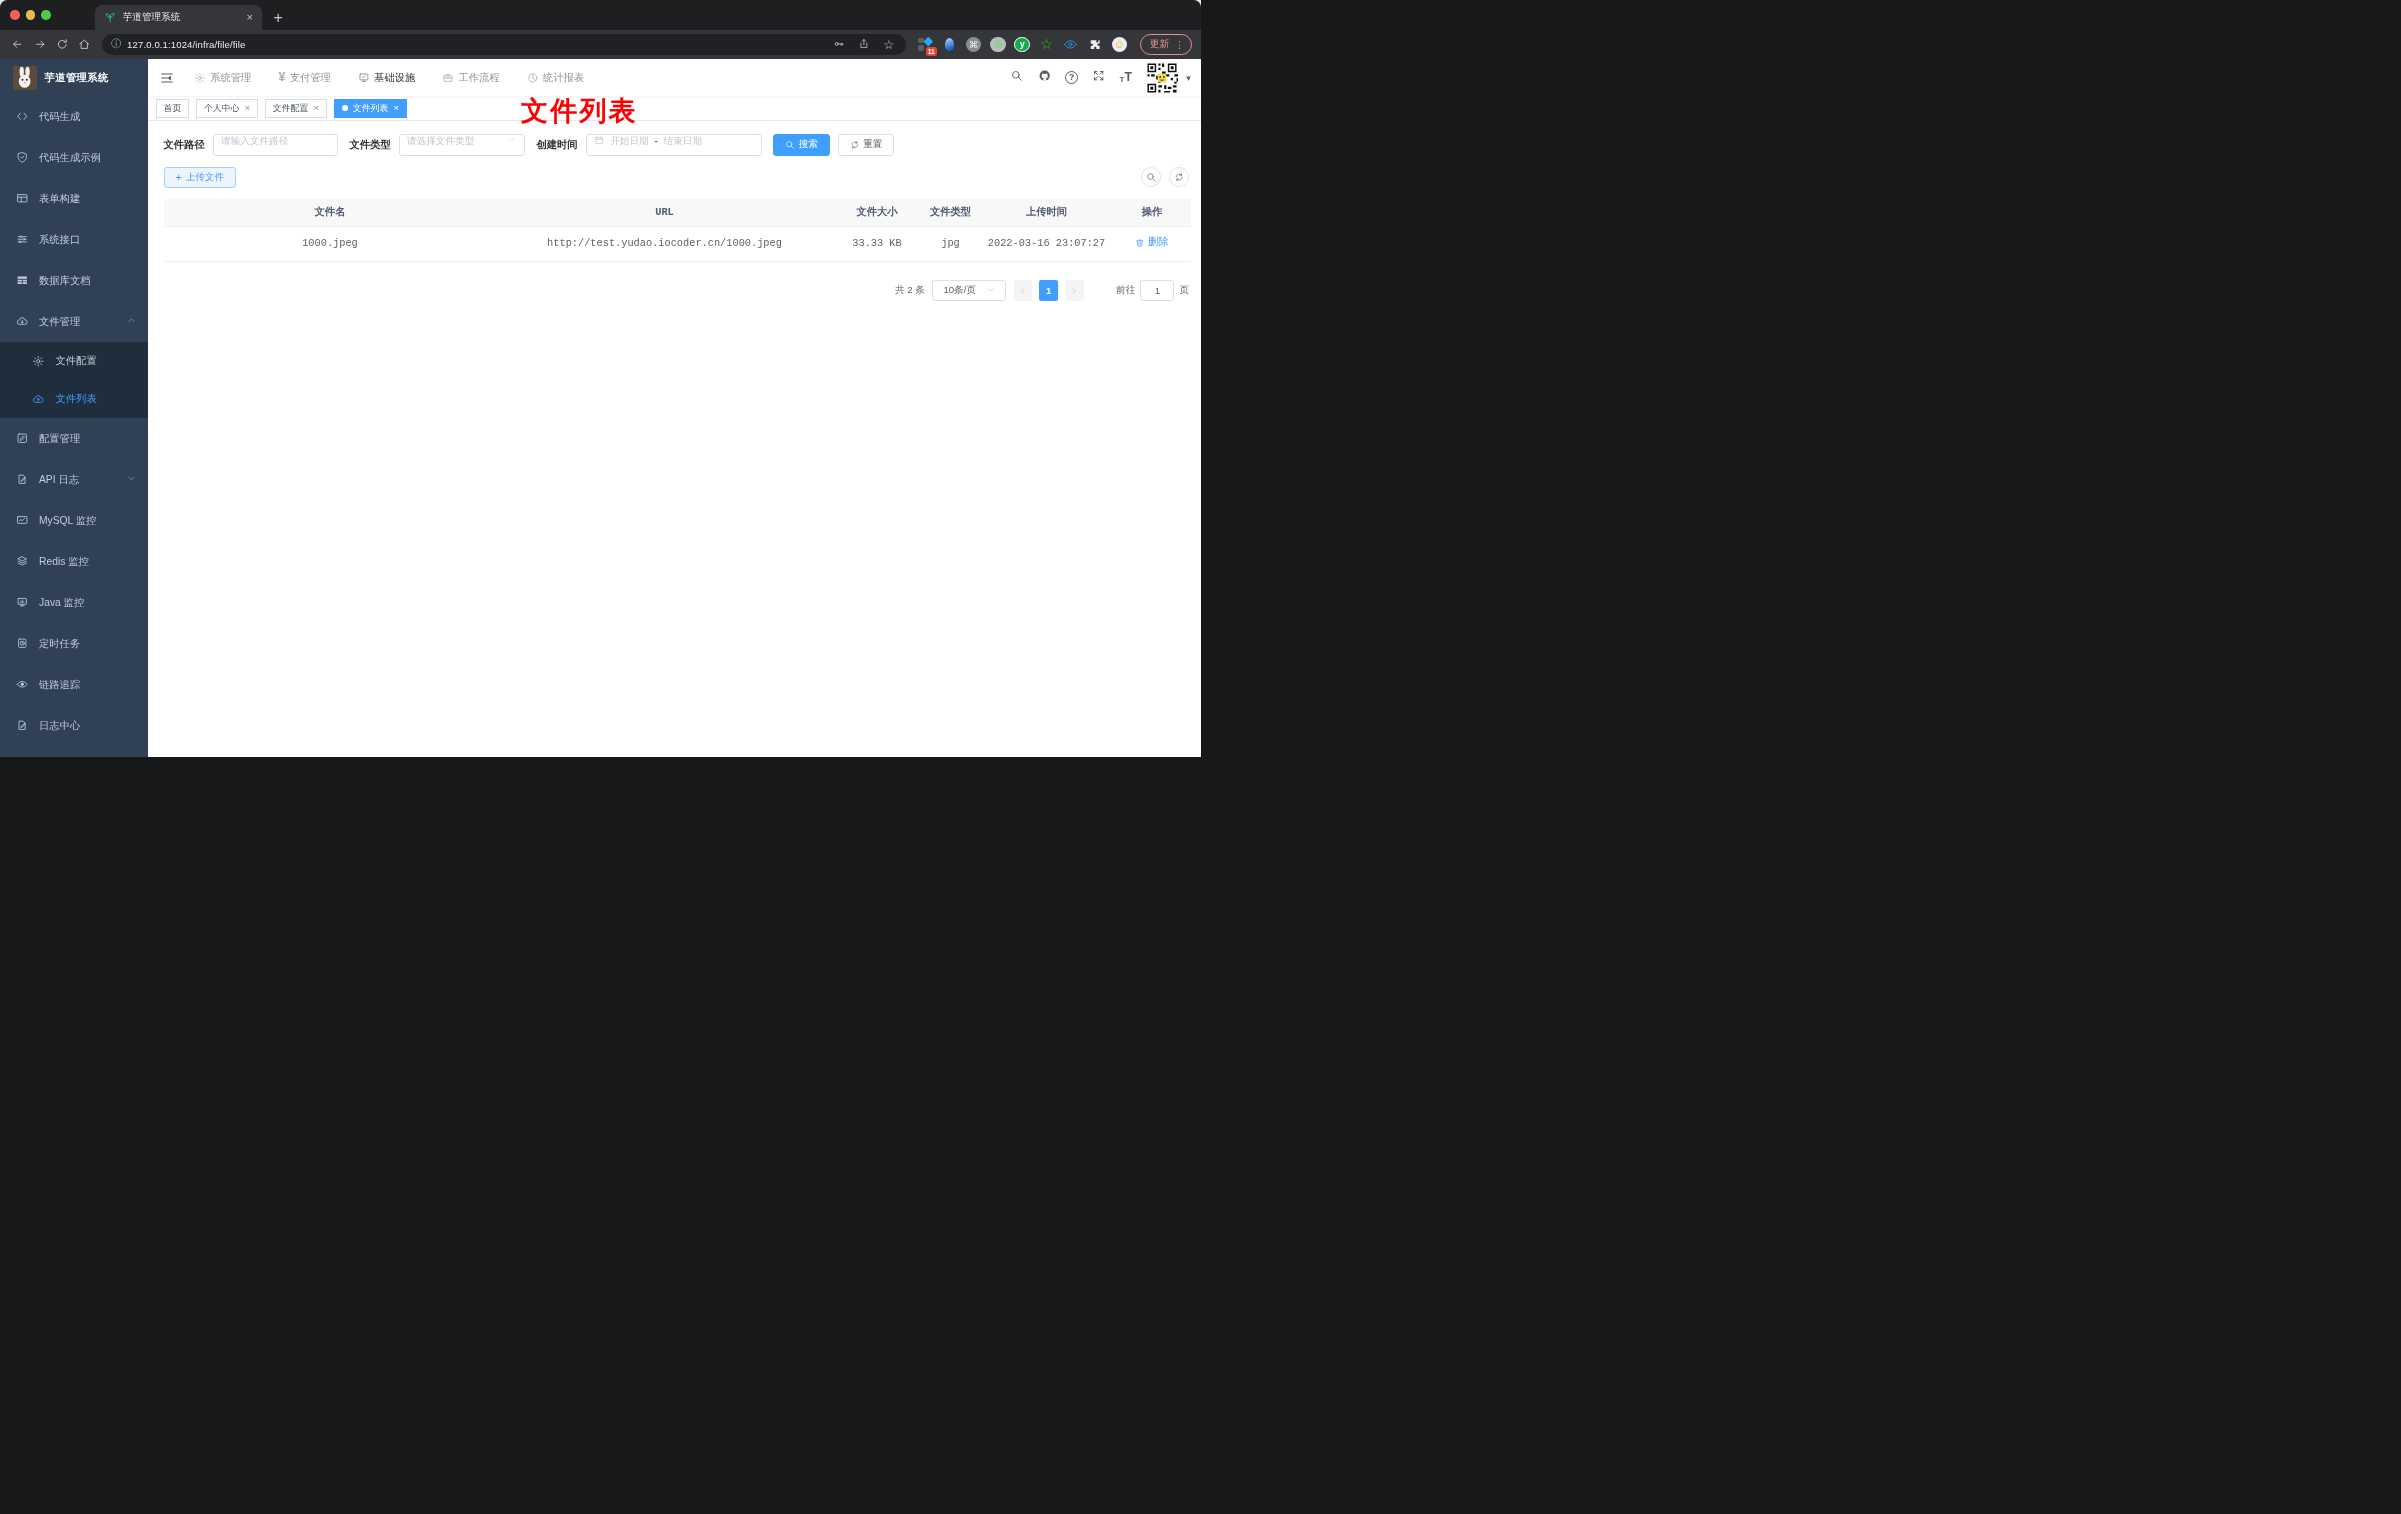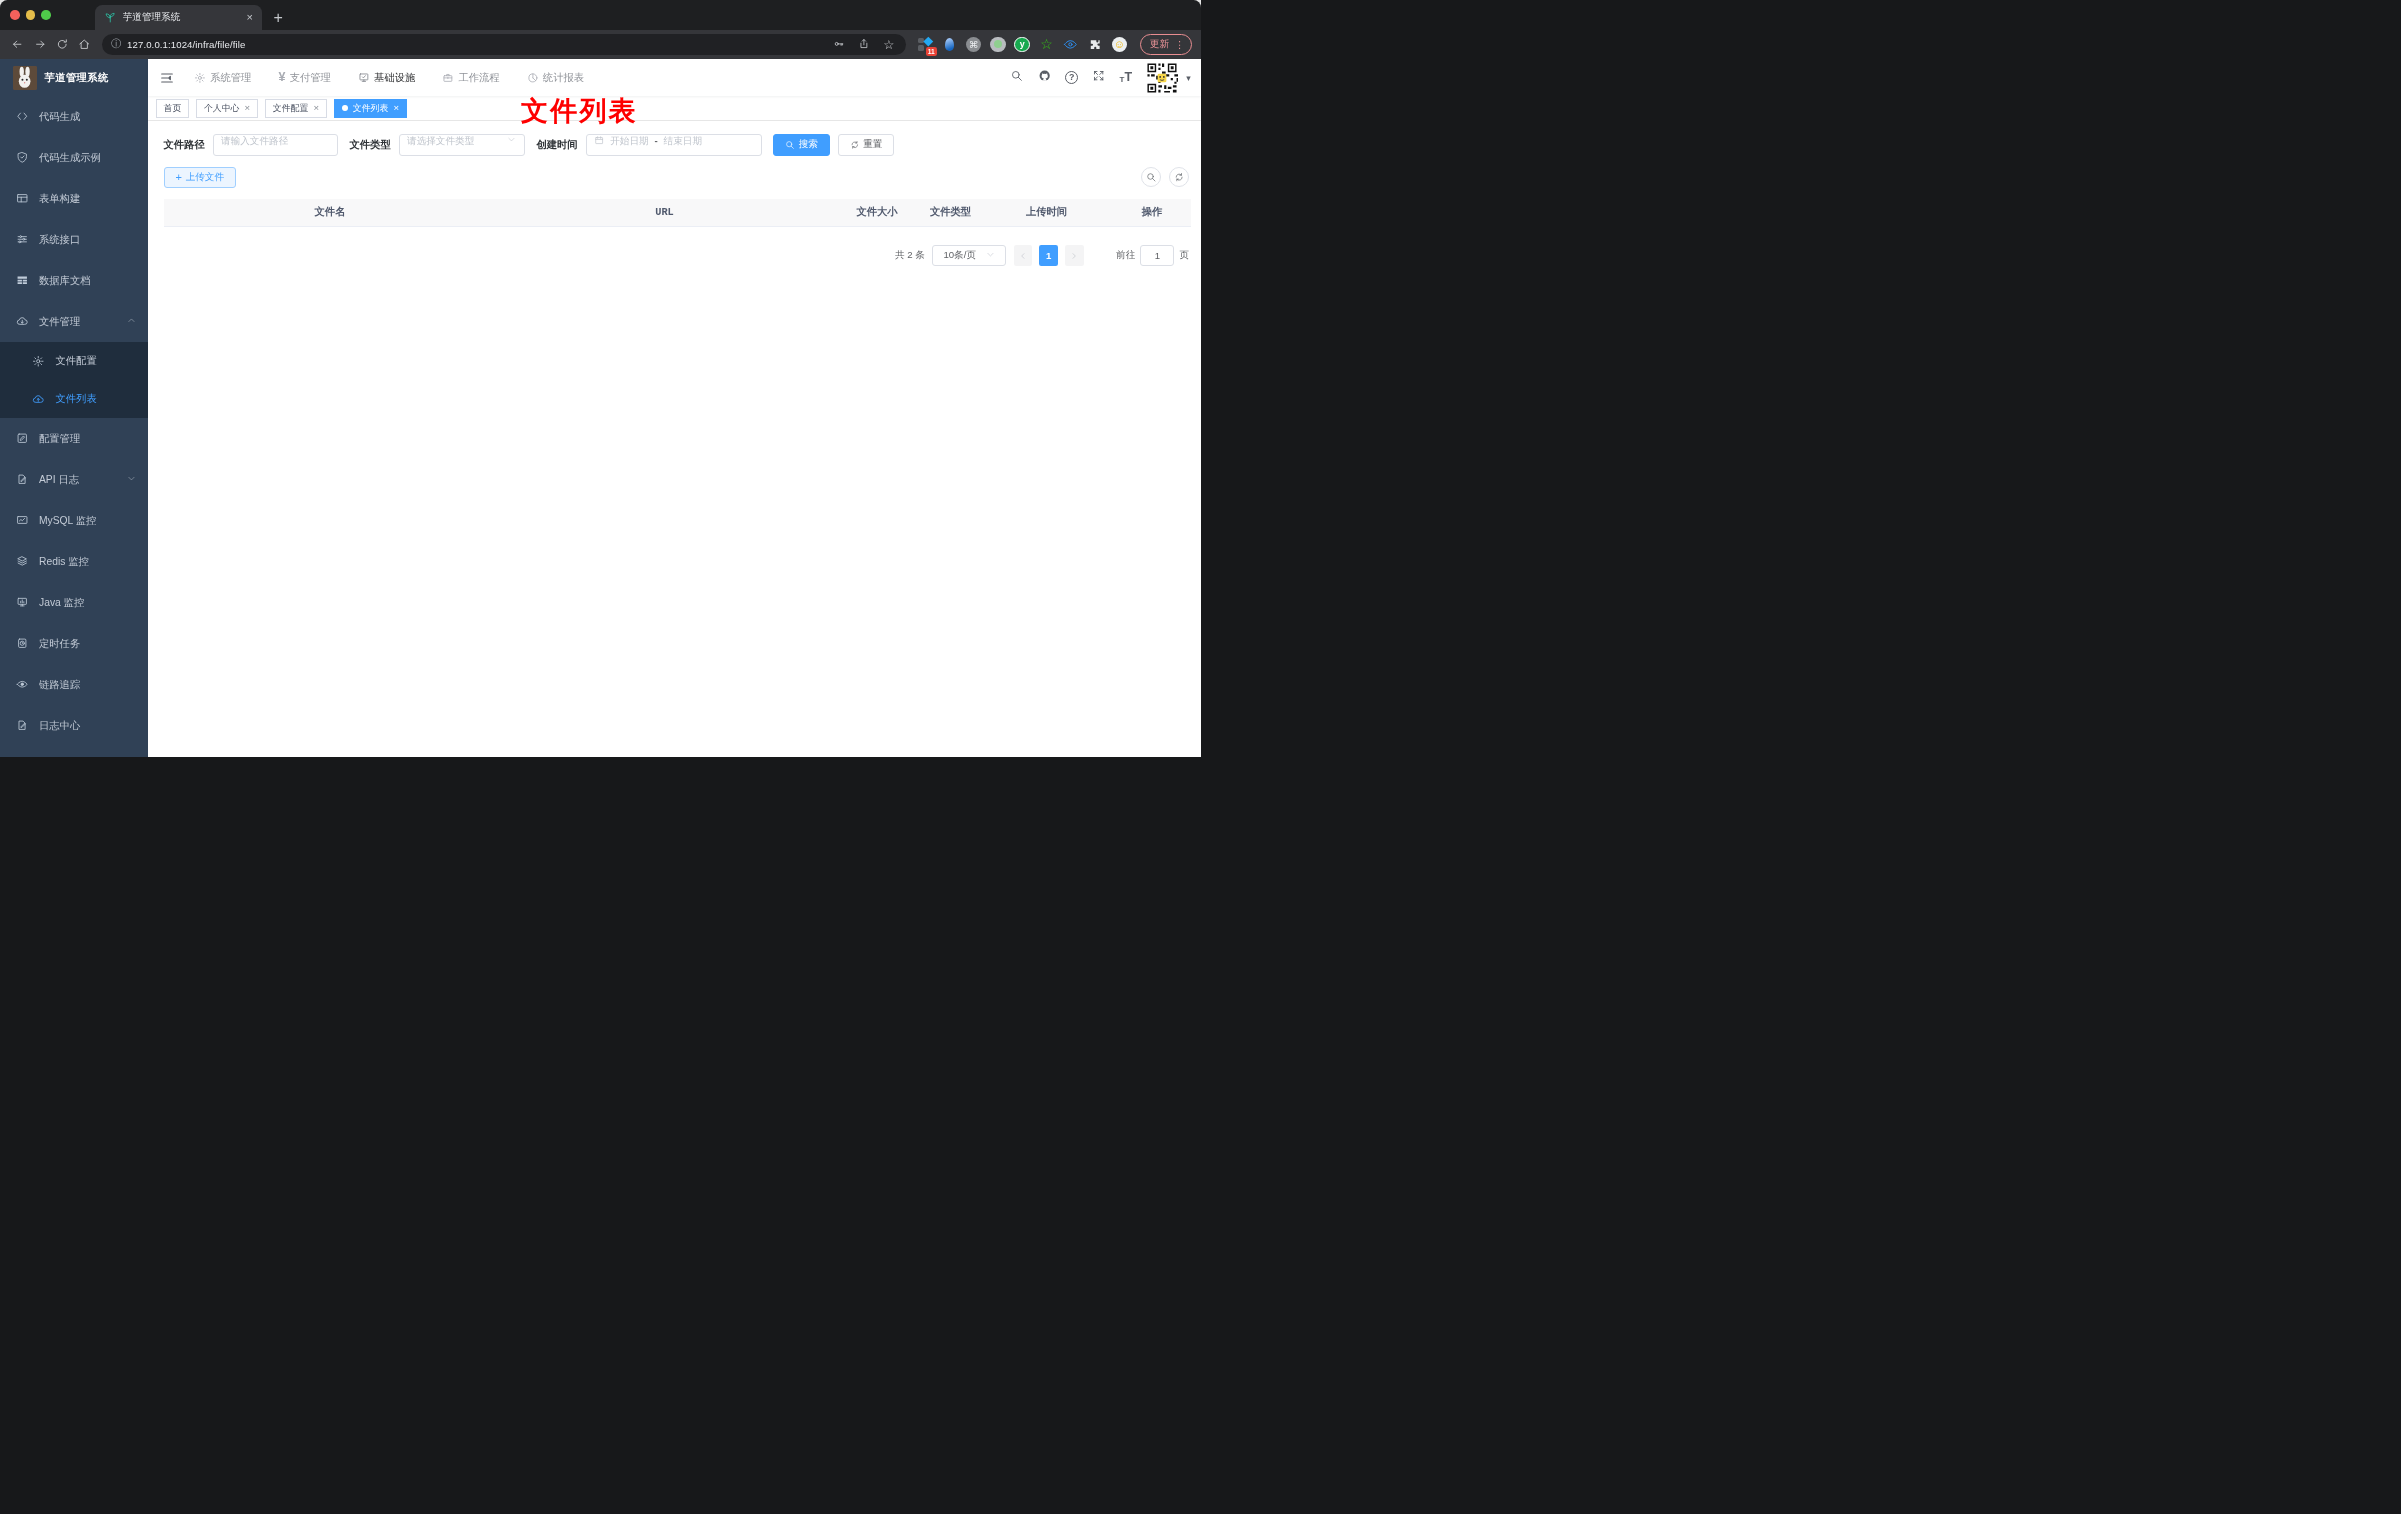--- a/index.html
+++ b/index.html
@@ -567,20 +567,33 @@
             <tr>
               <th>文件名</th>
               <th>URL</th>
               <th>文件大小</th>
               <th>文件类型</th>
               <th>上传时间</th>
               <th>操作</th>
             </tr>
           </thead>
           <tbody>
+            <tr>
+              <td>1000.jpeg</td>
+              <td>http://test.yudao.iocoder.cn/1000.jpeg</td>
+              <td>33.33 KB</td>
+              <td>jpg</td>
+              <td>2022-03-16 23:07:27</td>
+              <td><span class="del-link">
+                <svg class="s" viewBox="0 0 24 24">
+                      <path d="M4 7h16M9.5 7V4.5h5V7M6 7l1 13.5h10L18 7M10 10.5v6.5M14 10.5v6.5"></path>
+                    </svg>
+                <span>删除</span>
+                  </span></td>
+            </tr>
           </tbody>
         </table>
 
         <div class="pagination">
           <span>共 2 条</span>
           <span class="pg-select">
             <span>10条/页</span>
             <span class="chev">
               <svg class="s" viewBox="0 0 24 24">
                   <path d="M5 9l7 7 7-7"></path>

